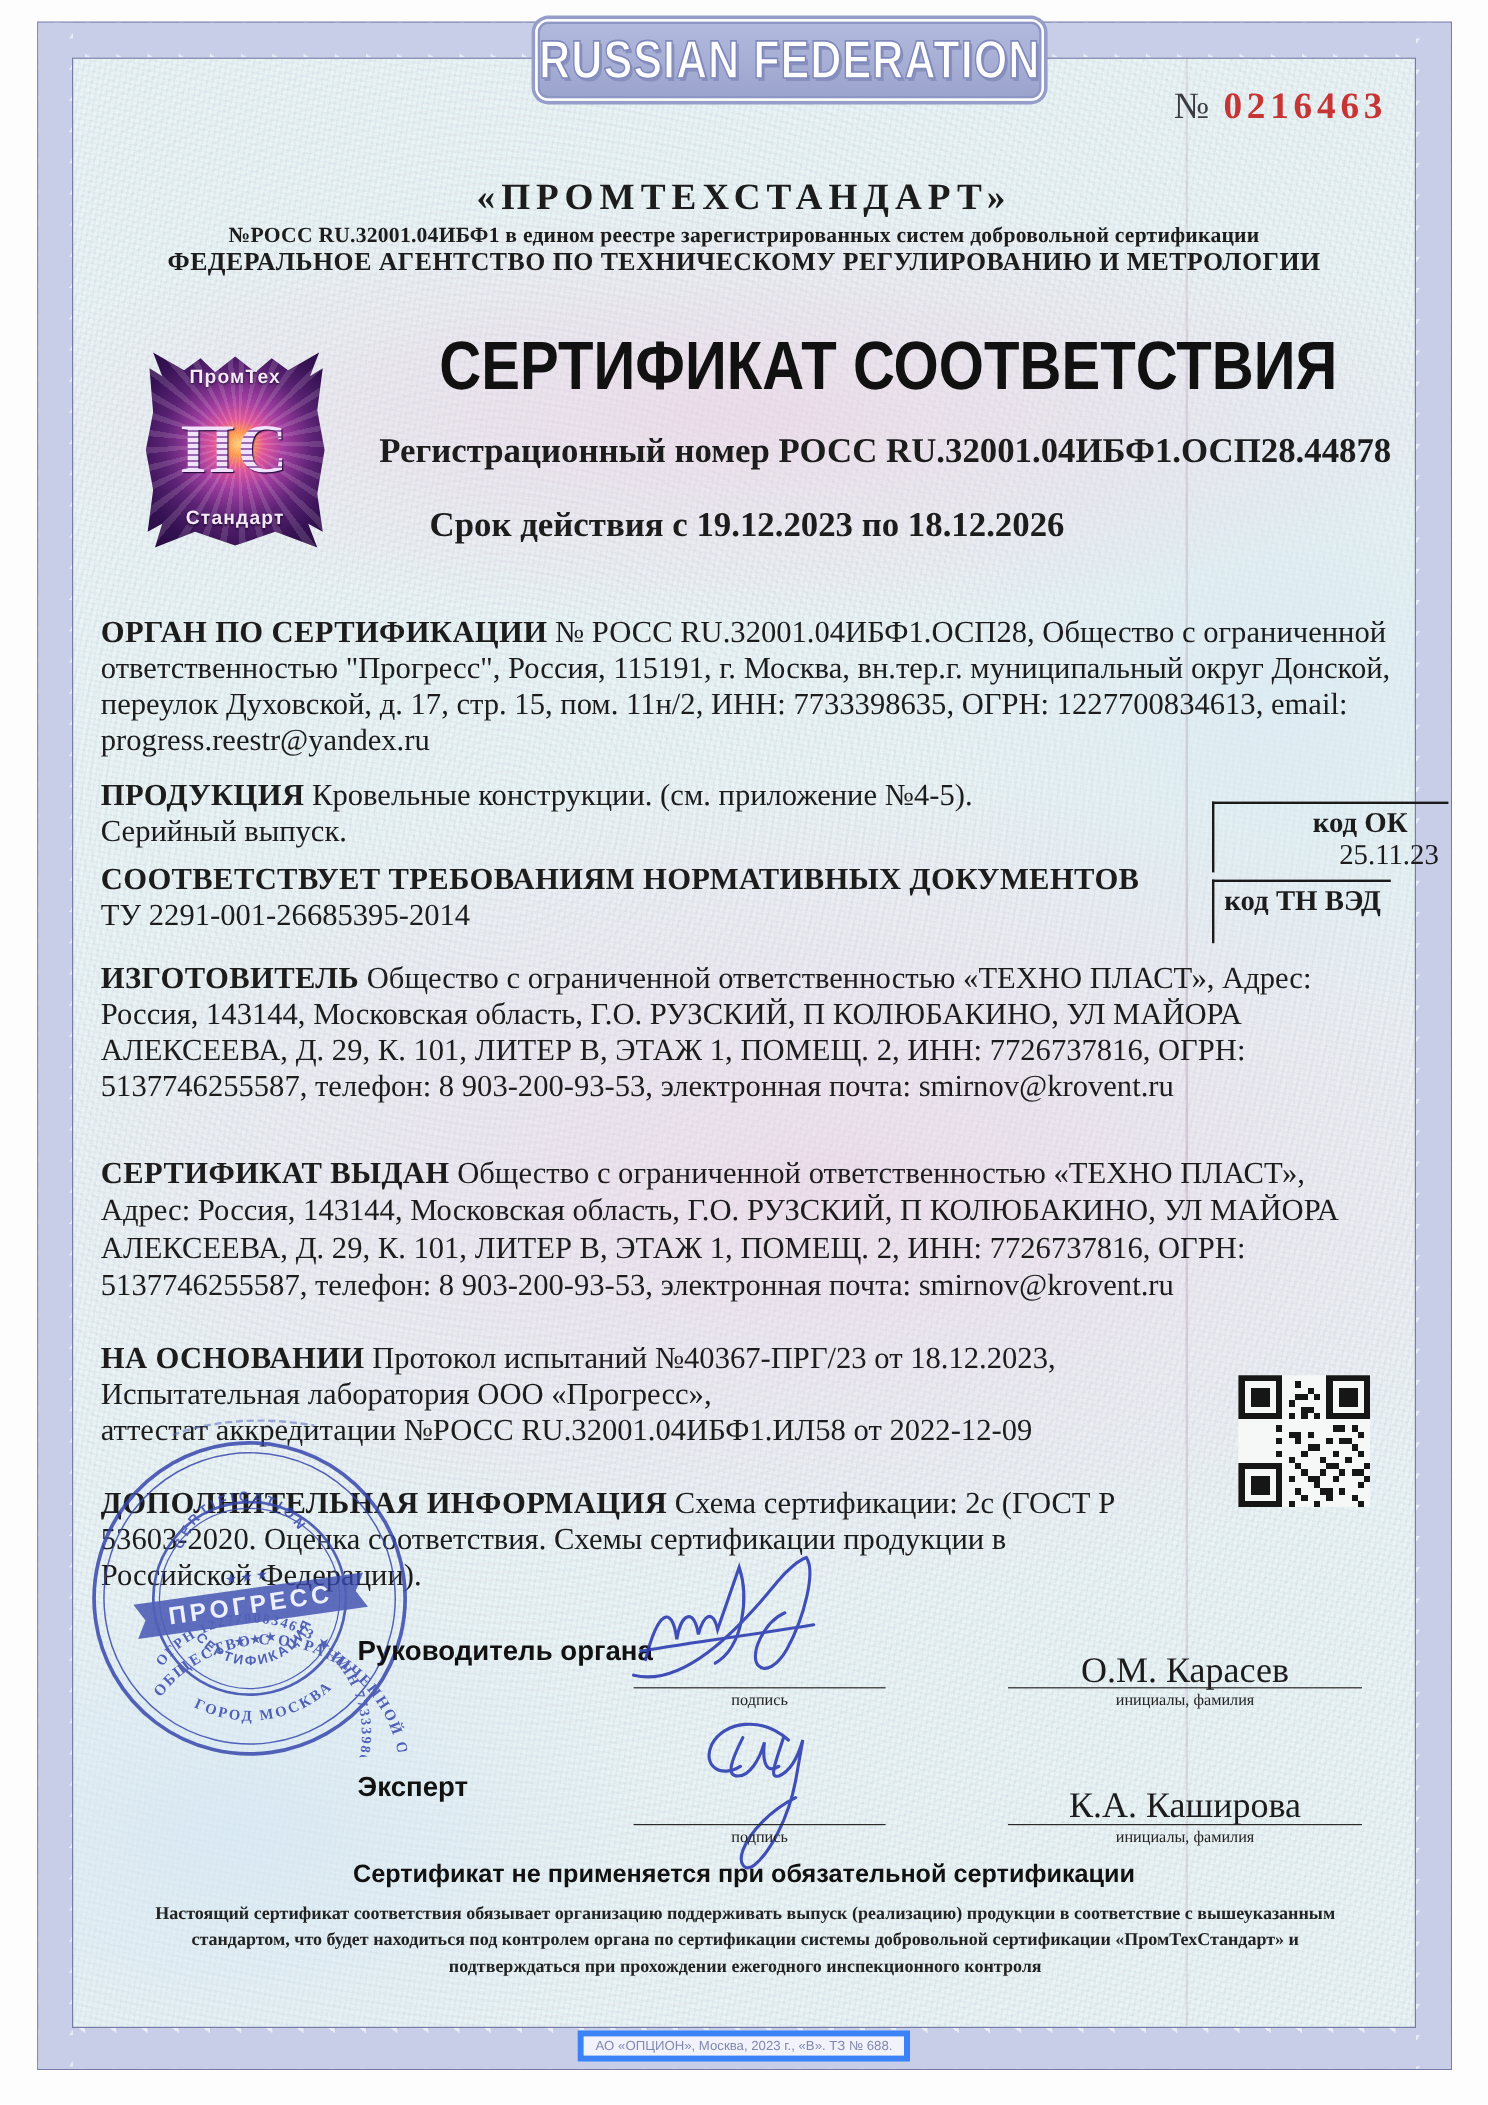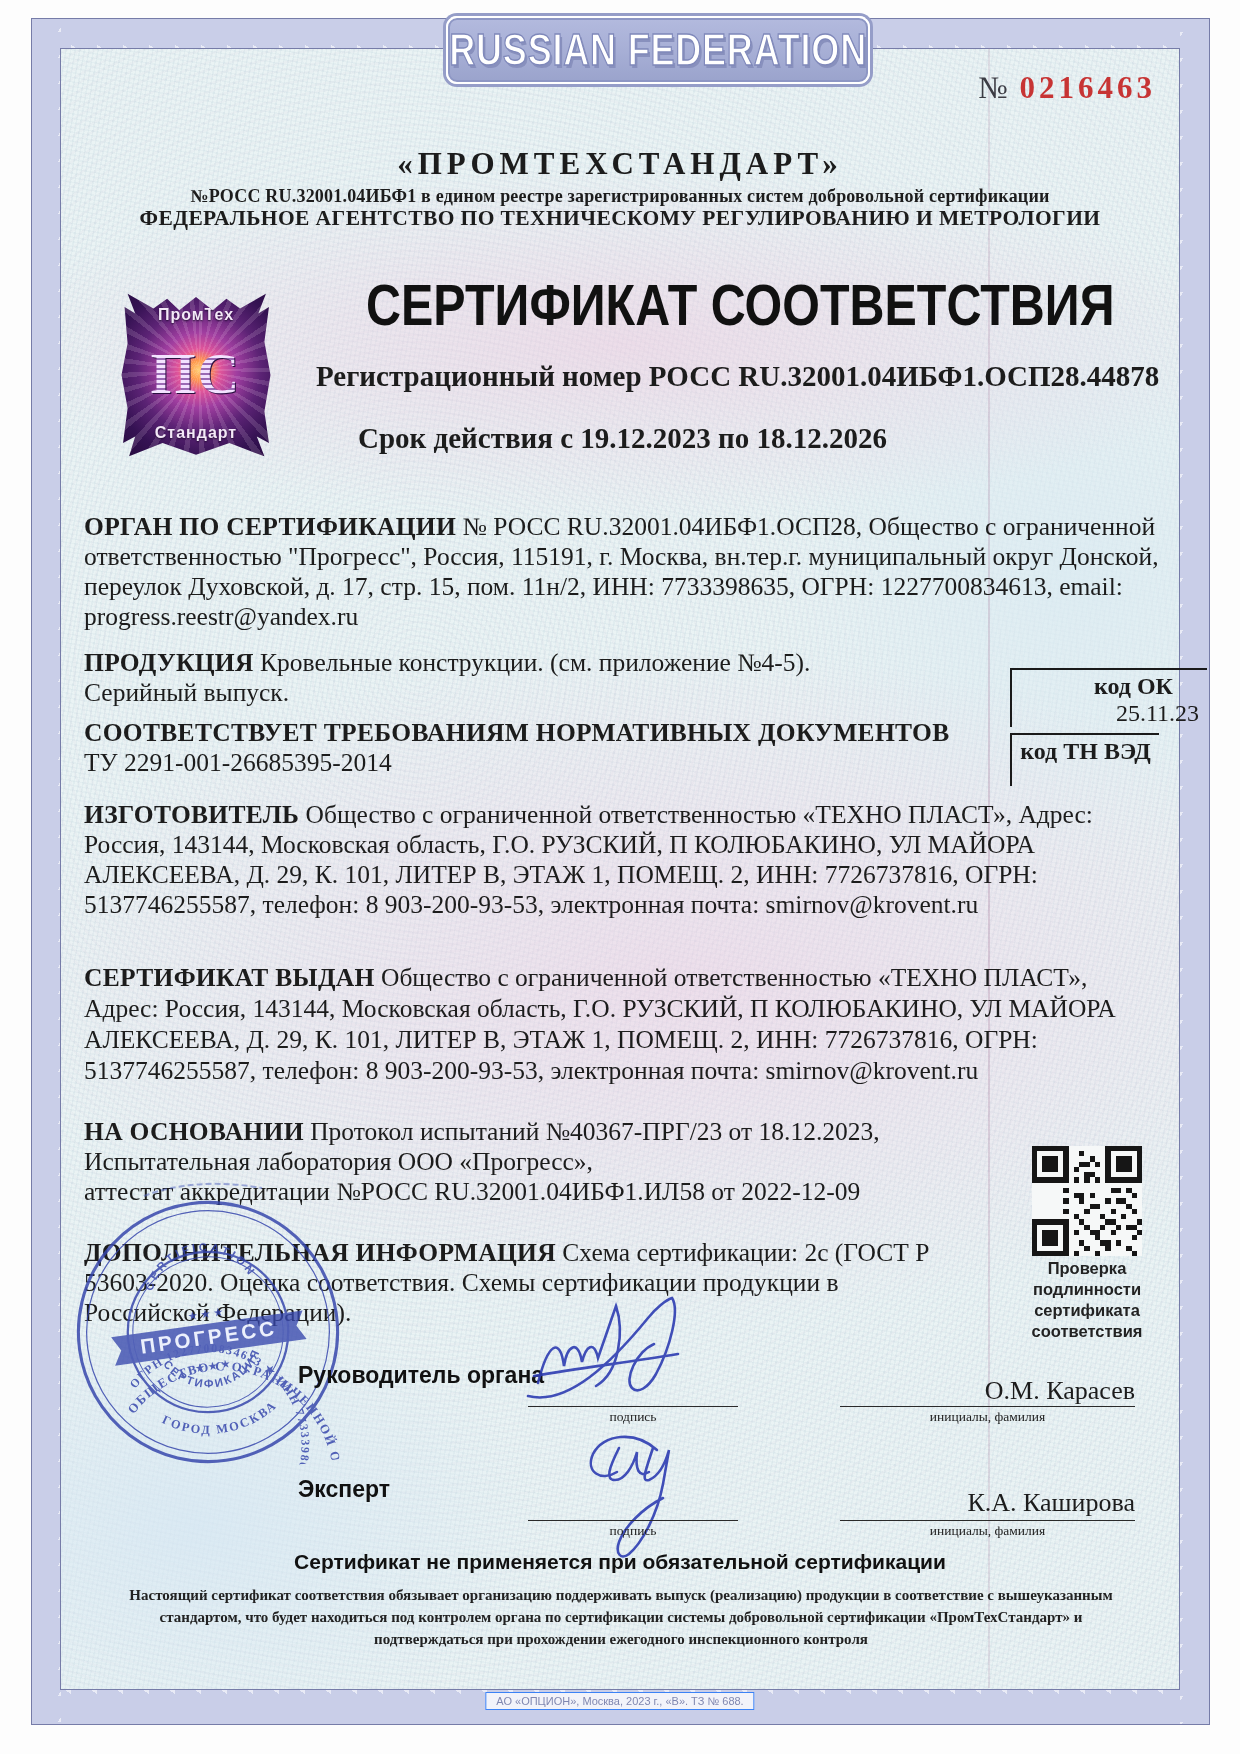--- a/index.html
+++ b/index.html
@@ -82,32 +82,32 @@
   .bracket .b1{font-weight:bold;font-size:24px;line-height:27px;}
   .bracket .b2{font-size:24px;line-height:27px;margin-left:48px;}
   
   .qr{position:absolute;left:1032px;top:1146px;width:110px;height:110px;}
   .qr-caption{position:absolute;left:1002px;top:1258px;width:170px;text-align:center;
      font-family:"Liberation Sans",sans-serif;font-weight:bold;font-size:16.5px;line-height:21px;color:#222;}
   
   .role{position:absolute;font-family:"Liberation Sans",sans-serif;font-weight:bold;font-size:23px;color:#111;}
   .sigline{position:absolute;border-top:1.6px solid #2a2a2a;text-align:center;
      font-size:13.5px;color:#222;padding-top:2px;}
-  .signame{position:absolute;font-size:26px;text-align:right;white-space:nowrap;}
+  .signame{position:absolute;font-size:30px;text-align:center;white-space:nowrap;}
   .sig-svg{position:absolute;}
   
   .stamp{position:absolute;left:64px;top:1188px;width:288px;height:288px;transform:rotate(-8deg);opacity:.84;}
   .flourish{position:absolute;left:140px;top:1178px;}
   
   .note{position:absolute;left:0;top:1550px;width:1240px;text-align:center;
      font-family:"Liberation Sans",sans-serif;font-weight:bold;font-size:21px;color:#111;}
   .fineprint{position:absolute;left:108px;top:1584px;width:1026px;text-align:center;
      font-weight:bold;font-size:15px;line-height:22px;color:#222;}
   .edition{position:absolute;left:50%;top:1692px;transform:translateX(-50%);
-     background:#f2f3fa;border:1px solid #3b82f6;color:#8087b0;
+     background:#f2f3fa;border:5px solid #3b82f6;color:#8087b0;
      font-family:"Liberation Sans",sans-serif;font-size:11px;padding:2px 10px;white-space:nowrap;}
 </style>
 </head>
 <body>
 
 <div class="page">
 
   <div class="frame">
     <div class="band top"></div>
     <div class="band bottom"></div>
@@ -243,26 +243,20 @@
         <rect x="10" y="19" width="1" height="1"></rect>
         <rect x="14" y="19" width="1" height="1"></rect>
       <rect x="18" y="19" width="1" height="1"></rect>
         <rect x="8" y="20" width="1" height="1"></rect>
         <rect x="12" y="20" width="1" height="1"></rect>
       <rect x="19" y="20" width="1" height="1"></rect>
         <rect x="11" y="11" width="1" height="1"></rect>
         <rect x="13" y="15" width="1" height="1"></rect>
     </g>
   </svg>
-  <div class="qr-caption">
-    <div>Проверка</div>
-    <div>подлинности</div>
-    <div>сертификата</div>
-    <div>соответствия</div>
-  </div>
 
   <svg class="flourish" width="130" height="24" viewBox="0 0 130 24">
     <path d="M4,18 C34,6 78,2 122,10" stroke="#5a6cc0" stroke-width="2" fill="none" opacity=".55" stroke-dasharray="6 3"></path>
   </svg>
 
   <svg class="stamp" viewBox="0 0 280 280">
     <g stroke="#3646ac" fill="none">
       <circle cx="140" cy="140" r="126" stroke-width="3"></circle>
       <circle cx="140" cy="140" r="118" stroke-width="1.2"></circle>
       <circle cx="140" cy="140" r="78" stroke-width="2.2"></circle>

